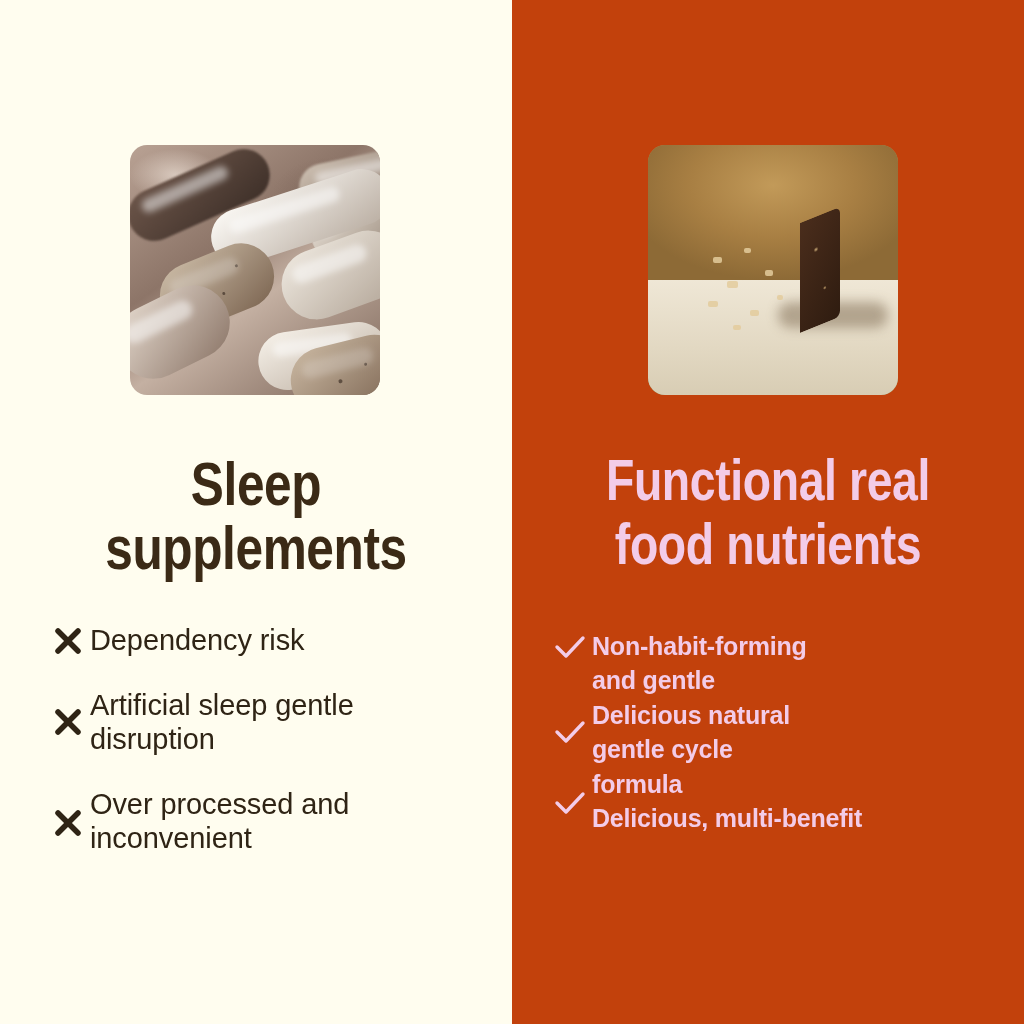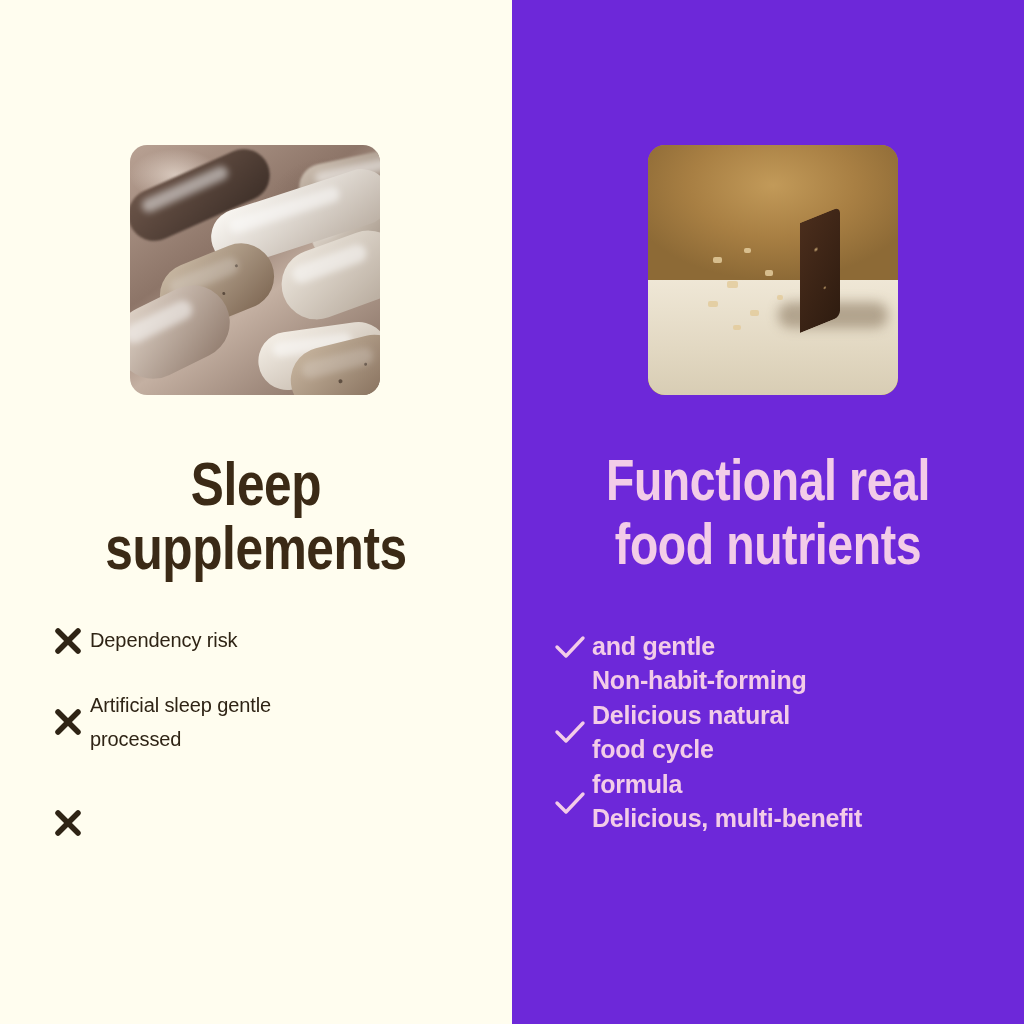--- a/index.html
+++ b/index.html
@@ -5,21 +5,21 @@
   html,body{margin:0;padding:0;}
   body{
     width:1024px;height:1024px;overflow:hidden;
     font-family:"Liberation Sans",sans-serif;
     background:#FFFDEF;
   }
   .board{position:relative;width:1024px;height:804px;display:flex;}
 
   .panel{position:relative;width:512px;height:1024px;box-sizing:border-box;}
   .panel-left{background:#FFFDEF;}
-  .panel-right{background:#6d28d9;}
+  .panel-right{background:#c2410c;}
 
   
   .card{
     position:absolute;top:145px;width:250px;height:250px;
     border-radius:17px;overflow:hidden;
   }
   .card-left{left:130px;}
   .card-right{left:136px;}
 
   .photo{position:absolute;inset:0;}
@@ -114,21 +114,21 @@
   .list-left{top:622px;}
   .list-right{top:628px;}
 
   .row{display:flex;align-items:flex-start;}
   .row-left{padding-left:46px;margin-bottom:30px;}
   .list-right .row{padding-left:0;margin-left:36px;}
 
   .mark{flex:0 0 auto;width:44px;display:flex;justify-content:center;}
   .mark svg{display:block;}
   .row-text{
-    font-size:20px;line-height:34px;color:#2F2415;font-weight:400;
+    font-size:29px;line-height:34px;color:#2F2415;font-weight:400;
     letter-spacing:-.1px;padding-top:1px;
   }
   .list-right .row-text{
     font-size:25px;line-height:34px;color:#F3CCE8;font-weight:700;letter-spacing:-.2px;
   }
   .row-text span{display:block;white-space:nowrap;}
 
   
   .mark-1{margin-top:4px;}
   .mark-2{margin-top:20px;}
@@ -187,32 +187,36 @@
         <div class="mark mark-2">
           <svg width="30" height="30" viewBox="0 0 30 30">
             <g stroke="#2F2415" stroke-width="5.5" stroke-linecap="round">
               <line x1="5" y1="5" x2="25" y2="25"></line>
               <line x1="25" y1="5" x2="5" y2="25"></line>
             </g>
           </svg>
         </div>
         <div class="row-text">
           <span>Artificial sleep gentle</span>
-          <span>processed</span>
+          <span>disruption</span>
         </div>
       </div>
 
       <div class="row row-left">
         <div class="mark mark-3">
           <svg width="30" height="30" viewBox="0 0 30 30">
             <g stroke="#2F2415" stroke-width="5.5" stroke-linecap="round">
               <line x1="5" y1="5" x2="25" y2="25"></line>
               <line x1="25" y1="5" x2="5" y2="25"></line>
             </g>
           </svg>
+        </div>
+        <div class="row-text">
+          <span>Over processed and</span>
+          <span>inconvenient</span>
         </div>
       </div>
 
     </div>
   </div>
 
   <div class="panel panel-right">
 
     <div class="card card-right">
       <div class="photo bar">
@@ -242,34 +246,34 @@
 
     <div class="list list-right">
 
       <div class="row">
         <div class="mark mark-1">
           <svg width="34" height="30" viewBox="0 0 34 30">
             <polyline points="4,15 13,24 30,6" fill="none" stroke="#F3CCE8" stroke-width="3.4" stroke-linecap="round" stroke-linejoin="round"></polyline>
           </svg>
         </div>
         <div class="row-text">
+          <span>Non-habit-forming</span>
           <span>and gentle</span>
-          <span>Non-habit-forming</span>
         </div>
       </div>
 
       <div class="row">
         <div class="mark mark-2">
           <svg width="34" height="30" viewBox="0 0 34 30">
             <polyline points="4,15 13,24 30,6" fill="none" stroke="#F3CCE8" stroke-width="3.4" stroke-linecap="round" stroke-linejoin="round"></polyline>
           </svg>
         </div>
         <div class="row-text">
           <span>Delicious natural</span>
-          <span>food cycle</span>
+          <span>gentle cycle</span>
         </div>
       </div>
 
       <div class="row">
         <div class="mark mark-3">
           <svg width="34" height="30" viewBox="0 0 34 30">
             <polyline points="4,15 13,24 30,6" fill="none" stroke="#F3CCE8" stroke-width="3.4" stroke-linecap="round" stroke-linejoin="round"></polyline>
           </svg>
         </div>
         <div class="row-text">

